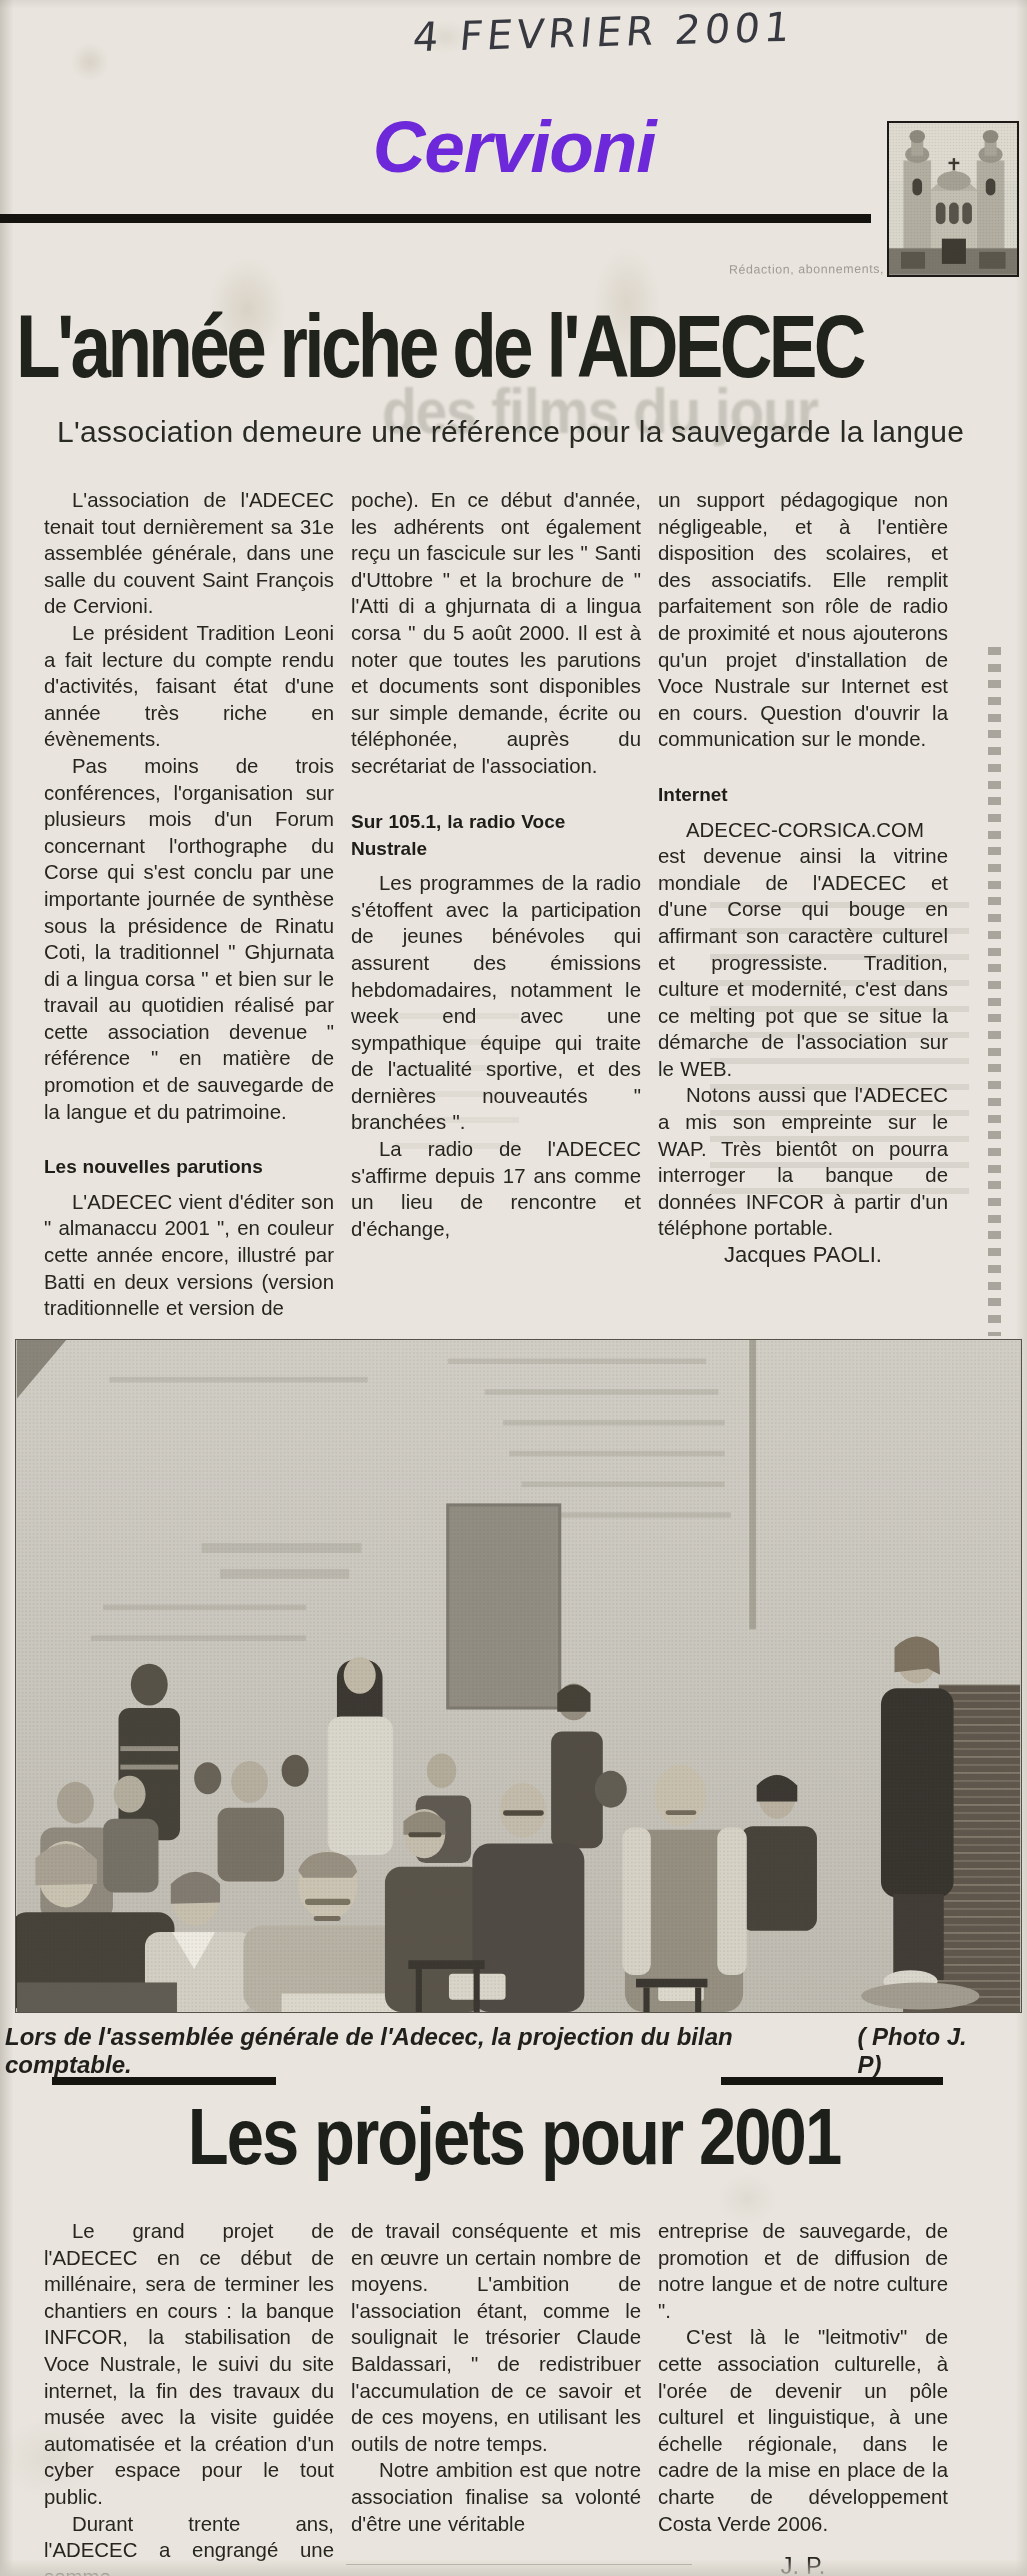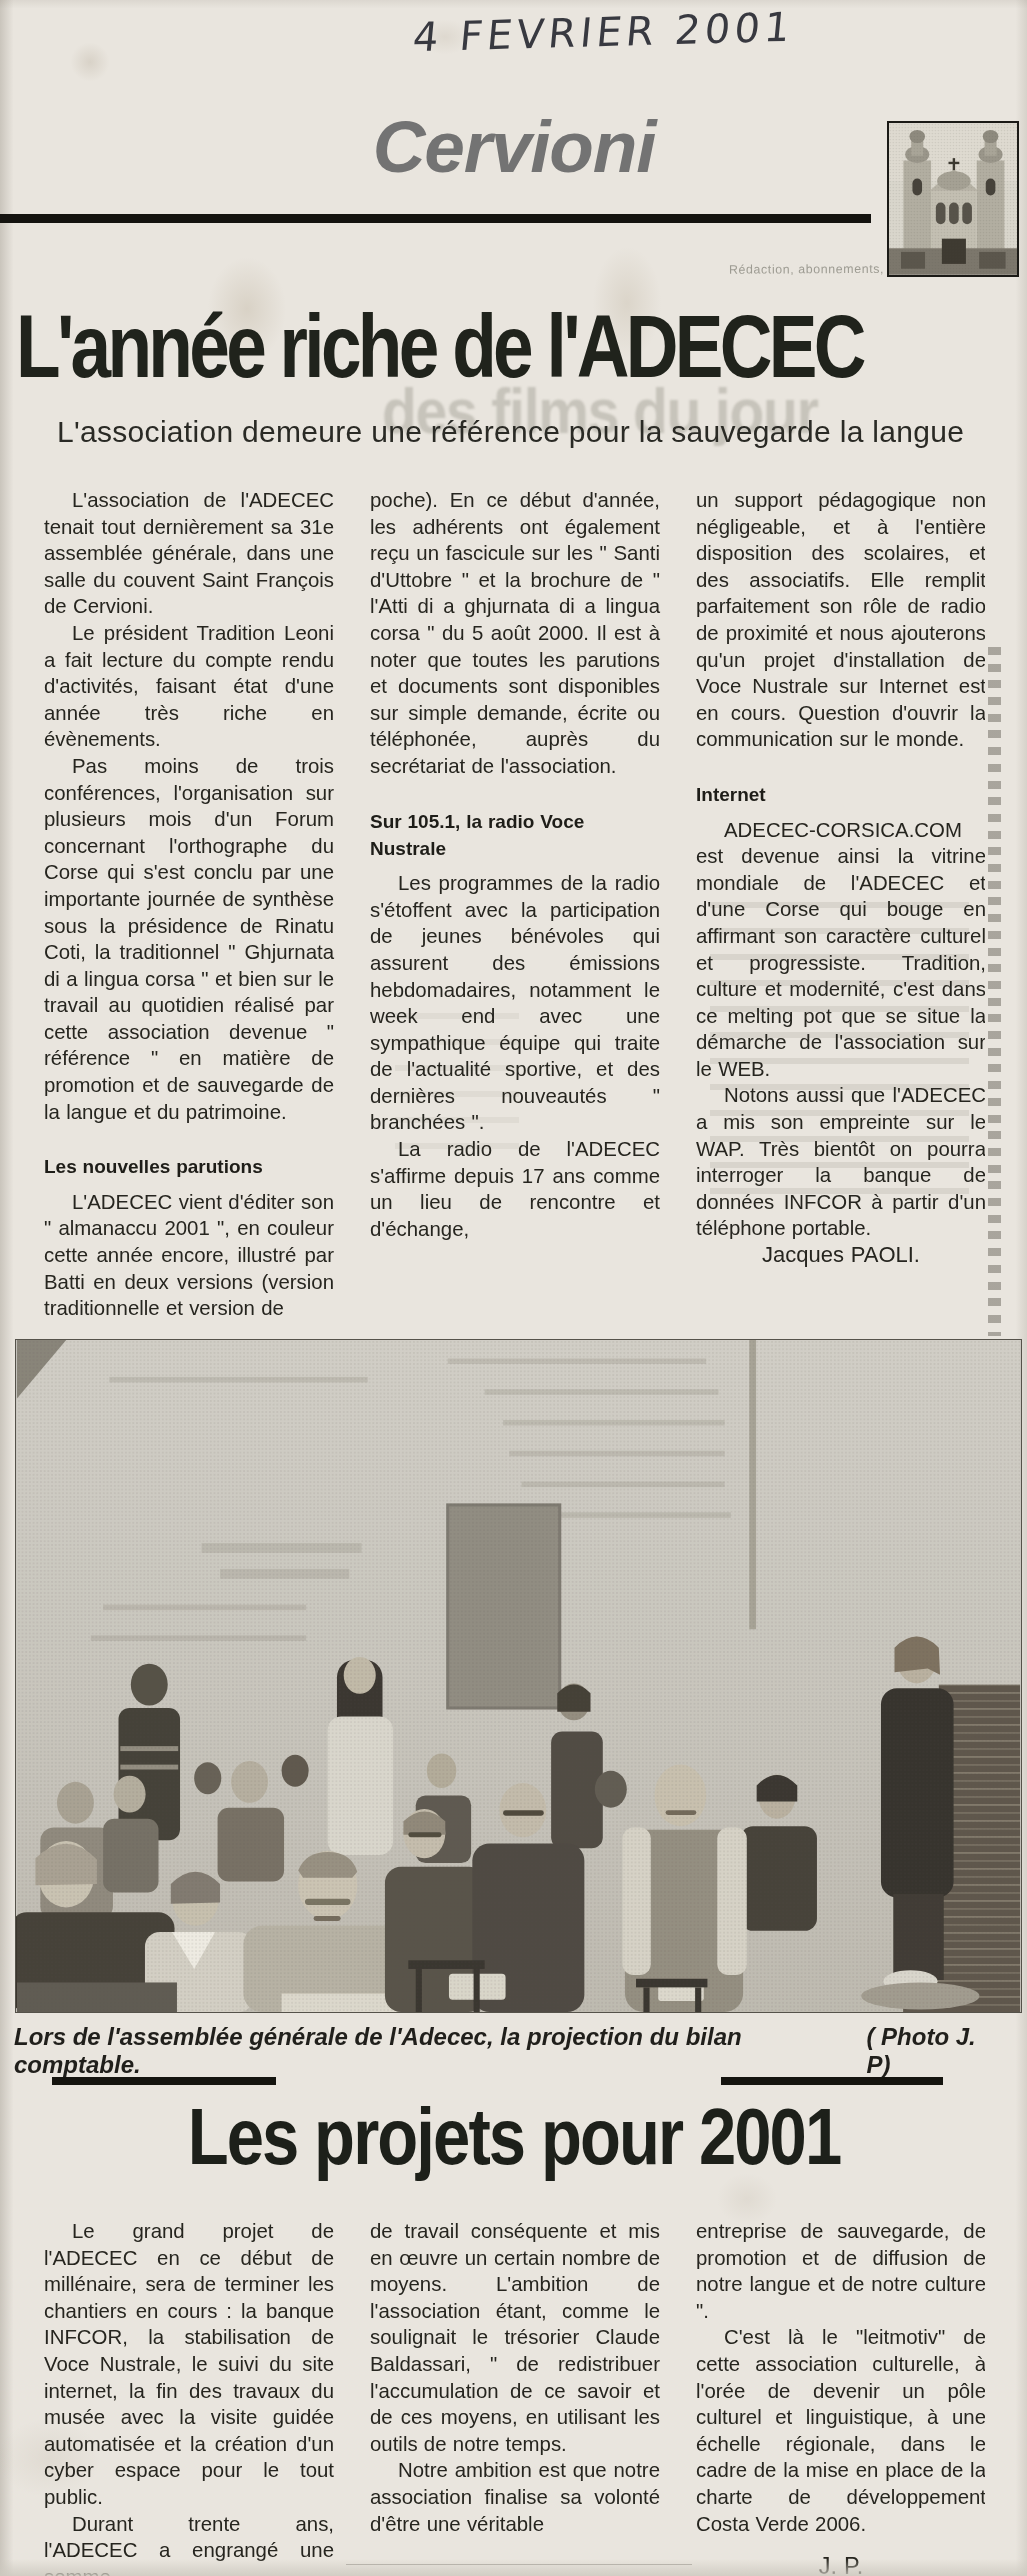--- a/index.html
+++ b/index.html
@@ -27,21 +27,21 @@
     position:absolute;top:8.6px;left:413px;z-index:3;
     font-family:"DejaVu Sans", sans-serif;
     font-size:40px;font-weight:500;letter-spacing:4.3px;
     color:#20222b;transform:rotate(-1.6deg) skewX(-7deg);
     opacity:.88;white-space:nowrap;
   }
   .section-title{
     position:absolute;top:110px;left:0;width:1028px;margin:0;z-index:3;
     text-align:center;font-size:73px;line-height:1;
     font-weight:bold;font-style:italic;letter-spacing:-1.2px;
-    color:#737373;
+    color:#6d28d9;
   }
   .masthead-rule{
     position:absolute;top:214px;left:0;width:871px;height:9.3px;
     background:#14130f;z-index:3;
   }
   .church{
     position:absolute;top:121px;left:887px;width:132px;height:156px;margin:0;z-index:3;
     border:2.5px solid #1b1a16;box-sizing:border-box;background:#d8d5cc;
   }
   .church svg{display:block;width:100%;height:100%;}
@@ -63,21 +63,21 @@
     color:#20231c;transform:scaleY(1.22);transform-origin:left top;
     white-space:nowrap;
   }
   .subtitle{
     position:absolute;top:415px;left:57px;width:933px;margin:0;z-index:2;
     font-size:30px;font-weight:400;letter-spacing:0.3px;color:#2a2a25;
     white-space:nowrap;
   }
   .cols{
     position:absolute;left:44px;width:941px;z-index:2;
-    display:flex;gap:36px;overflow:hidden;
+    display:flex;gap:17px;overflow:hidden;
   }
   .article1{top:487px;height:850px;}
   .article2{top:2218px;height:358px;}
   .col{width:290px;flex:0 0 290px;
     font-size:20.4px;line-height:26.6px;text-align:justify;
     color:#26251f;word-spacing:0.6px;
   }
   .col p{margin:0;}
   .col p.indent{text-indent:28px;}
   .subhead{
@@ -92,21 +92,21 @@
     position:absolute;top:647px;left:988px;width:13px;height:689px;z-index:1;
     background:repeating-linear-gradient(to bottom,#504c42 0 8px, transparent 8px 16.7px);
     opacity:.42;
   }
   .photo{
     position:absolute;top:1339px;left:15.4px;width:1007px;height:674px;margin:0;z-index:2;
     border:1.9px solid #55524a;box-sizing:border-box;background:#c9c6bf;
   }
   .photo svg{display:block;width:100%;height:100%;}
   .caption-row{
-    position:absolute;top:2023px;left:14px;width:991px;z-index:2;
+    position:absolute;top:2023px;left:5px;width:991px;z-index:2;
     display:flex;justify-content:space-between;align-items:baseline;
     font-style:italic;font-weight:bold;font-size:24px;color:#201f1b;
   }
   .bar2{position:absolute;top:2077px;height:8px;background:#15140f;z-index:2;}
   .bar2.left{left:52px;width:224px;}
   .bar2.right{left:721px;width:222px;}
   .headline2{
     position:absolute;top:2097px;left:0;width:1028px;margin:0;z-index:2;
     text-align:center;font-size:67px;font-weight:bold;letter-spacing:-1.9px;line-height:1;
     color:#1d201a;transform:scaleY(1.18);transform-origin:center top;

